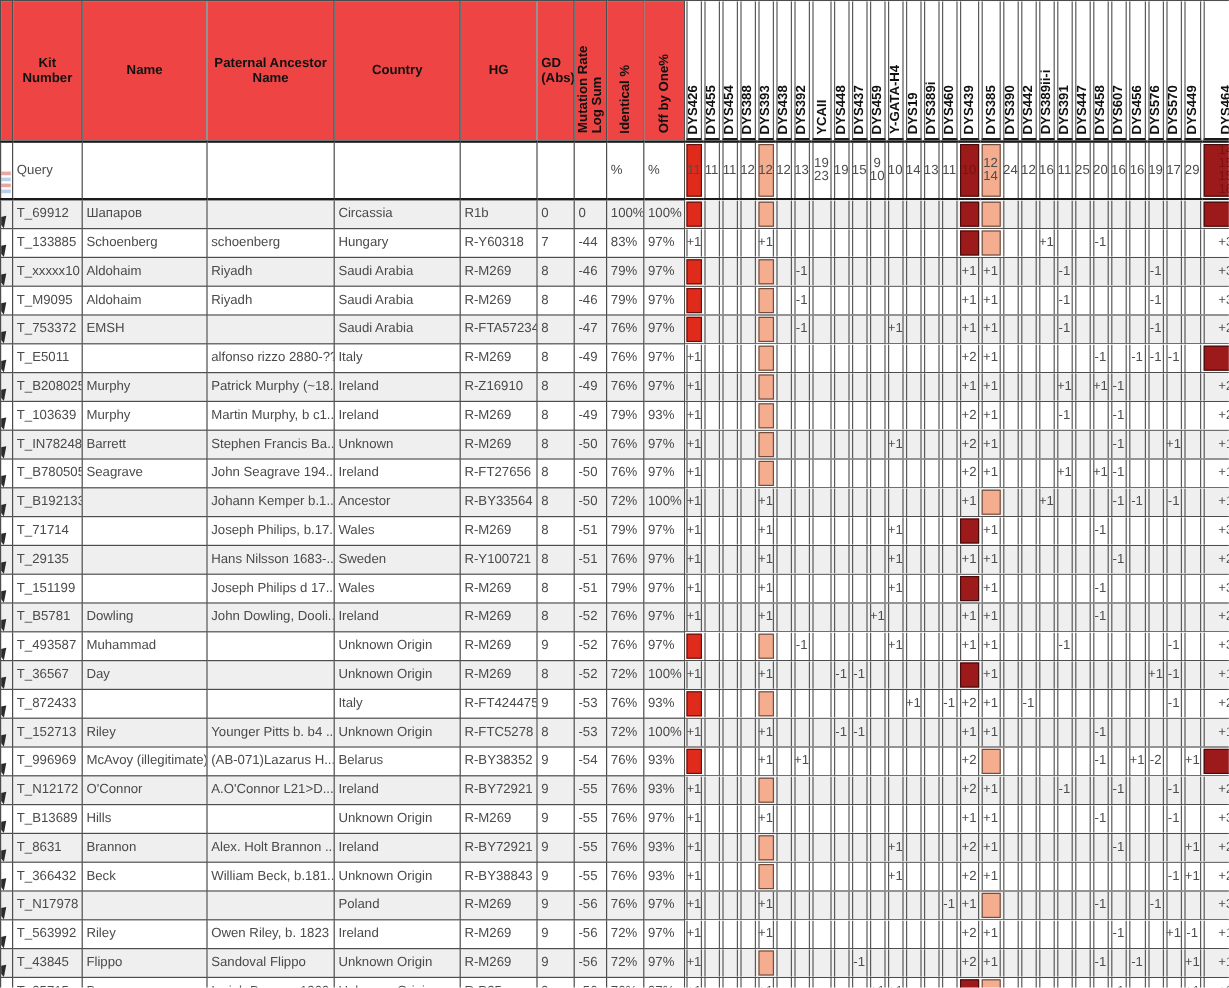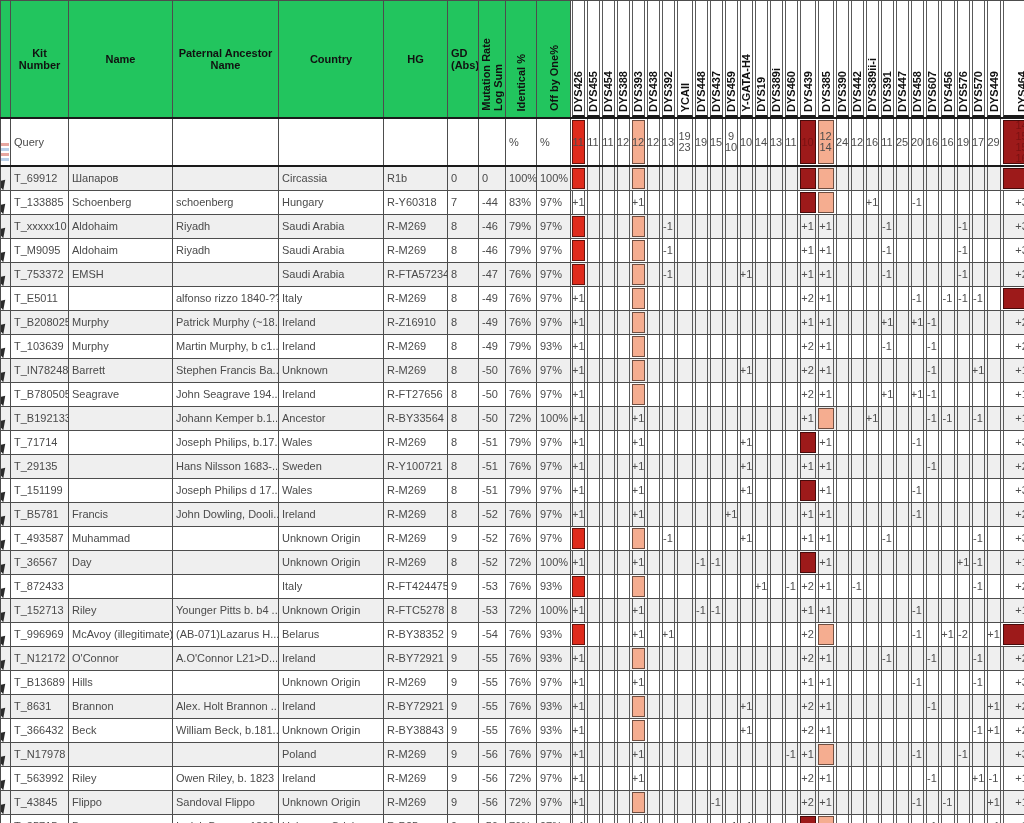--- a/index.html
+++ b/index.html
@@ -4,21 +4,21 @@
 <style>
   html,body{margin:0;padding:0;}
   body{
     width:1024px;height:823px;overflow:hidden;background:#fff;
     font-family:"Liberation Sans",sans-serif;
   }
   #wrap{width:1024px;height:823px;overflow:hidden;position:relative;}
   table{border-collapse:collapse;table-layout:fixed;width:1041px;}
   th,td{box-sizing:border-box;border:1px solid #4d4d4d;padding:0;overflow:hidden;}
   thead th{
-    border-bottom:2px solid #1a1a1a;background:#22c55e;vertical-align:middle;
+    border-bottom:2px solid #1a1a1a;background:#ef4444;vertical-align:middle;
     font-size:11px;font-weight:bold;color:#111;text-align:center;
   }
   thead th.lh{padding:2px;}
   thead th.gdh{text-align:left;padding-left:3px;white-space:pre-line;}
   
   .vt{
     writing-mode:vertical-lr;transform:rotate(180deg);
     font-size:11px;font-weight:bold;color:#111;white-space:nowrap;line-height:12px;
   }
   .vgrp{display:flex;justify-content:center;align-items:flex-end;height:108px;padding-bottom:4px;}
@@ -826,21 +826,21 @@
           <td class="m">
             <div class="box">+2</div>
           </td>
         </tr>
         <tr class="data">
           <td class="icn">
             <span class="cursor-arrow"></span>
           </td>
           <td class="txt">T_E5011</td>
           <td class="txt"></td>
-          <td class="txt">alfonso rizzo 1840-??</td>
+          <td class="txt">alfonso rizzo 2880-??</td>
           <td class="txt">Italy</td>
           <td class="txt">R-M269</td>
           <td class="txt">8</td>
           <td class="txt">-49</td>
           <td class="txt">76%</td>
           <td class="txt">97%</td>
           <td class="m">
             <div class="box">+1</div>
           </td>
           <td class="m">
@@ -1734,21 +1734,21 @@
           </td>
           <td class="m">
             <div class="box">+3</div>
           </td>
         </tr>
         <tr class="data alt">
           <td class="icn">
             <span class="cursor-arrow"></span>
           </td>
           <td class="txt">T_B5781</td>
-          <td class="txt">Francis</td>
+          <td class="txt">Dowling</td>
           <td class="txt">John Dowling, Dooli...</td>
           <td class="txt">Ireland</td>
           <td class="txt">R-M269</td>
           <td class="txt">8</td>
           <td class="txt">-52</td>
           <td class="txt">76%</td>
           <td class="txt">97%</td>
           <td class="m">
             <div class="box">+1</div>
           </td>

